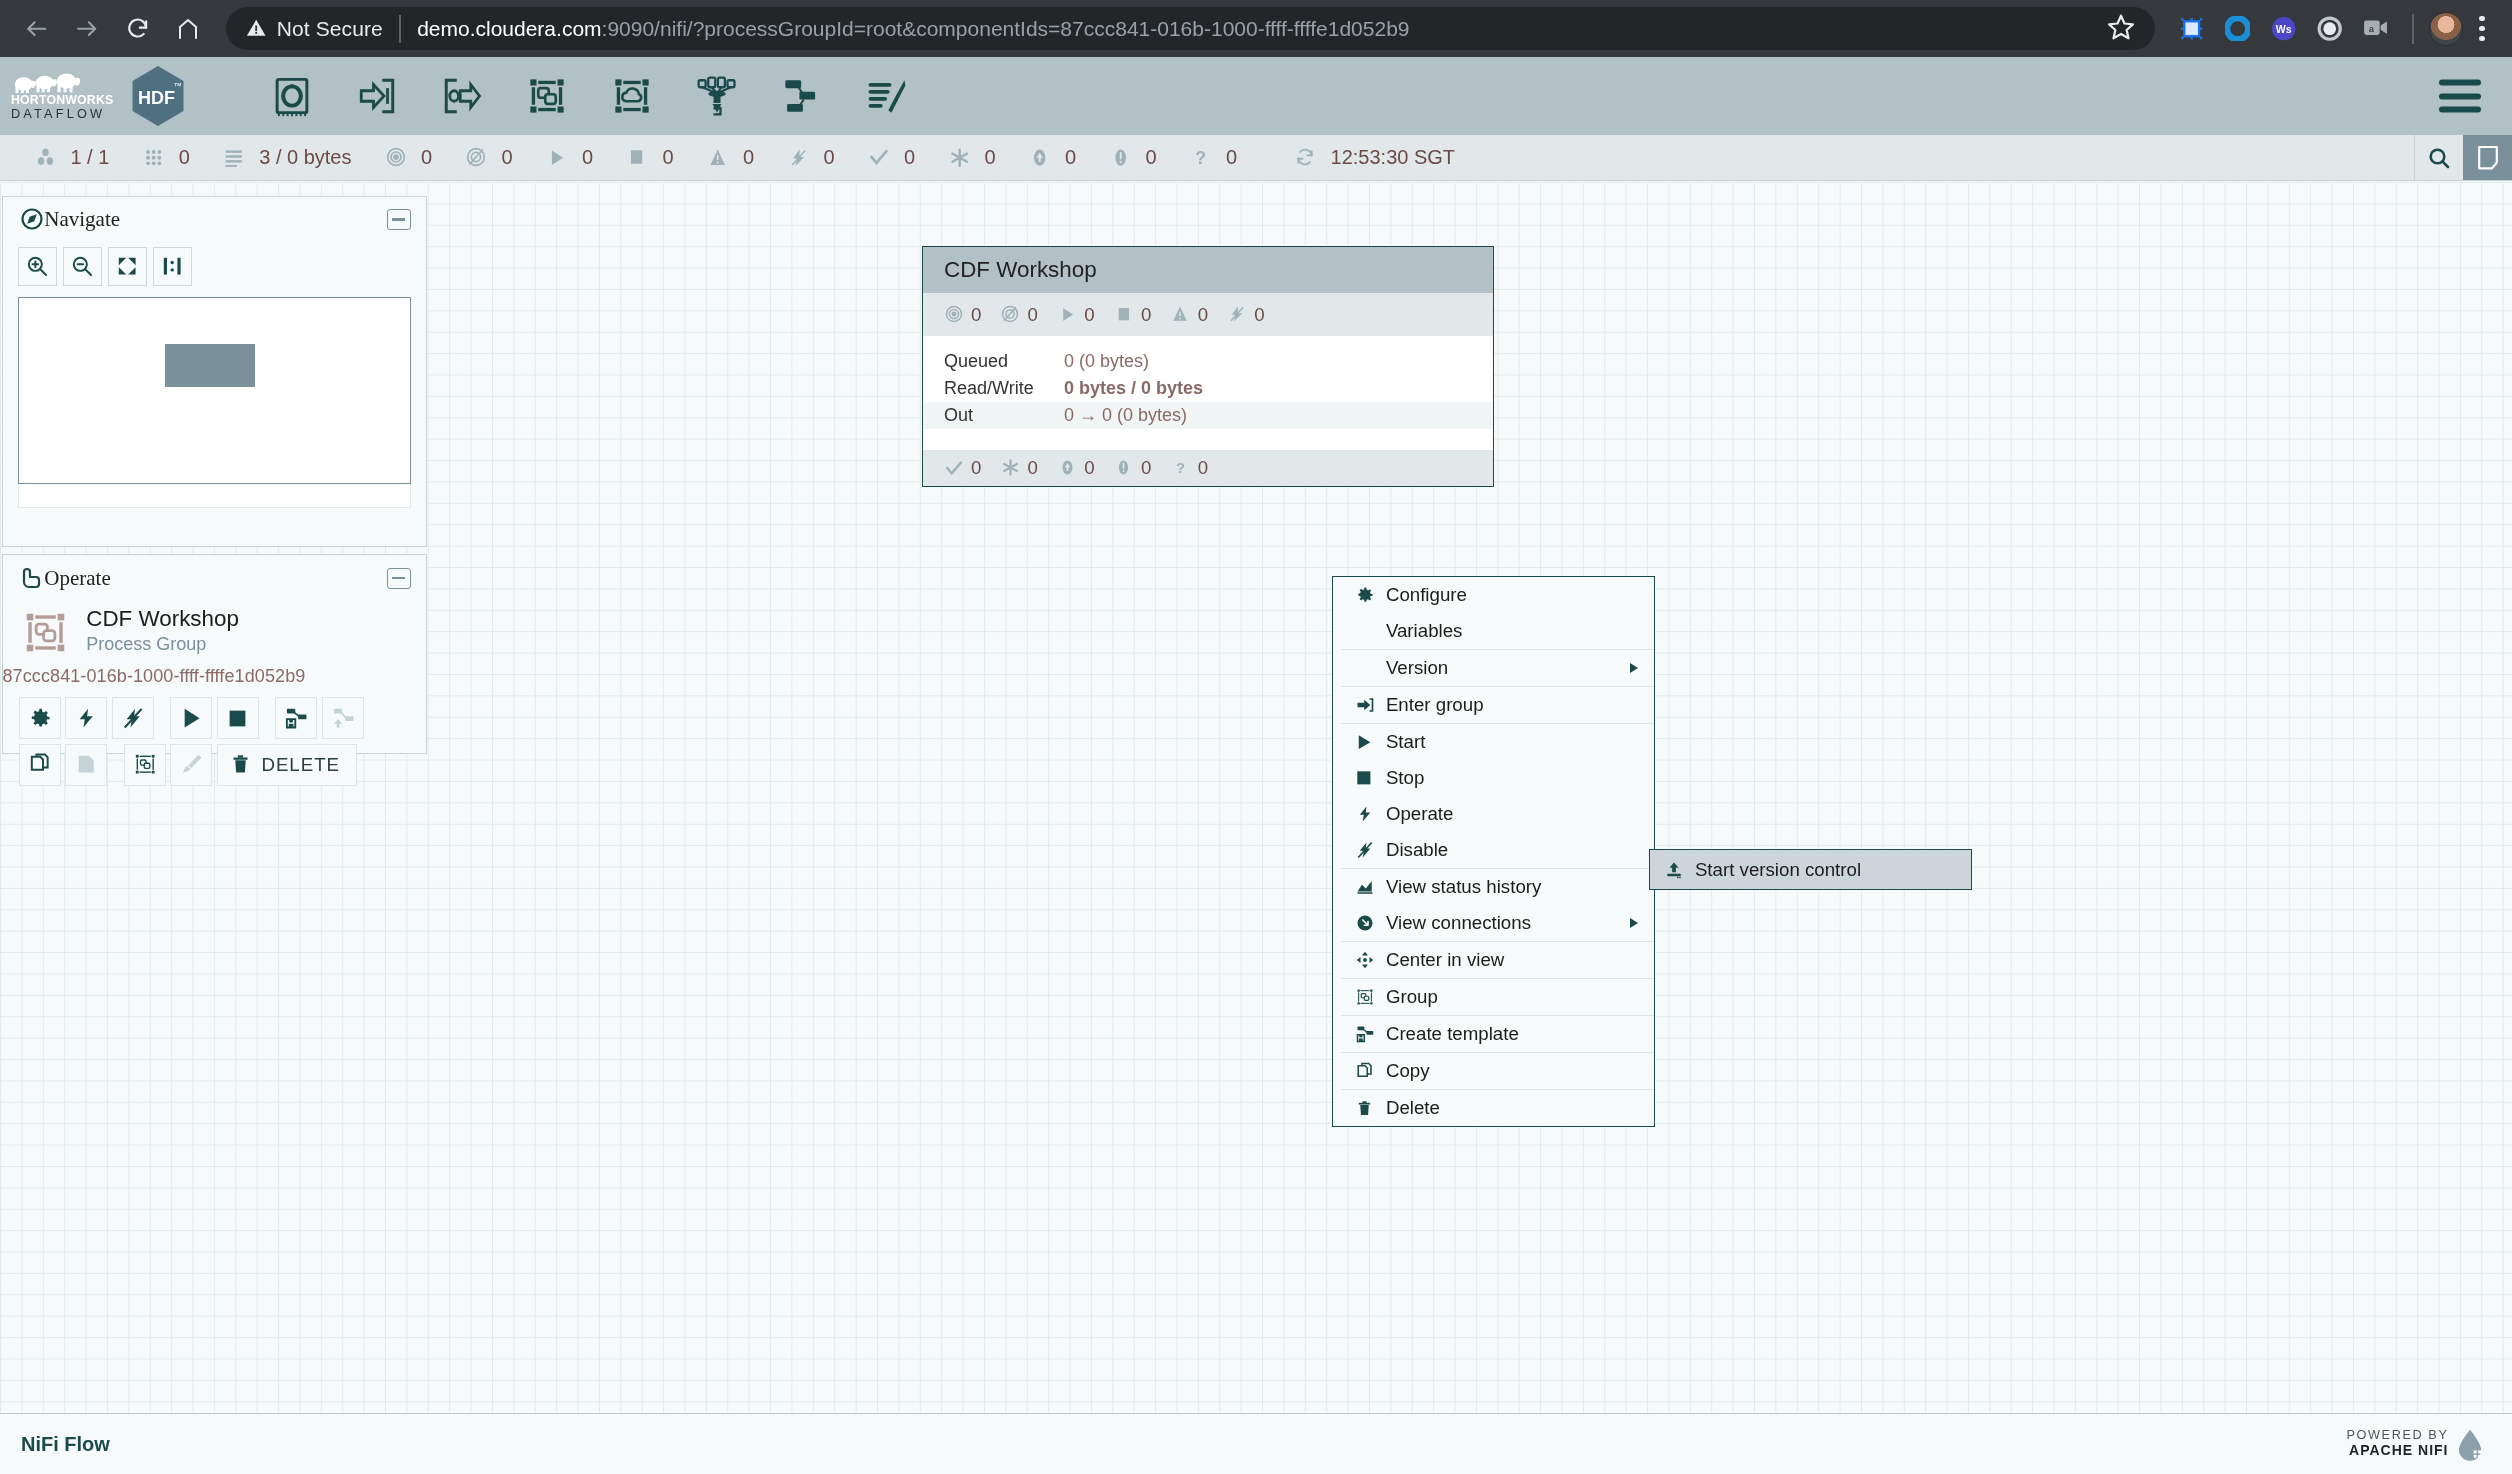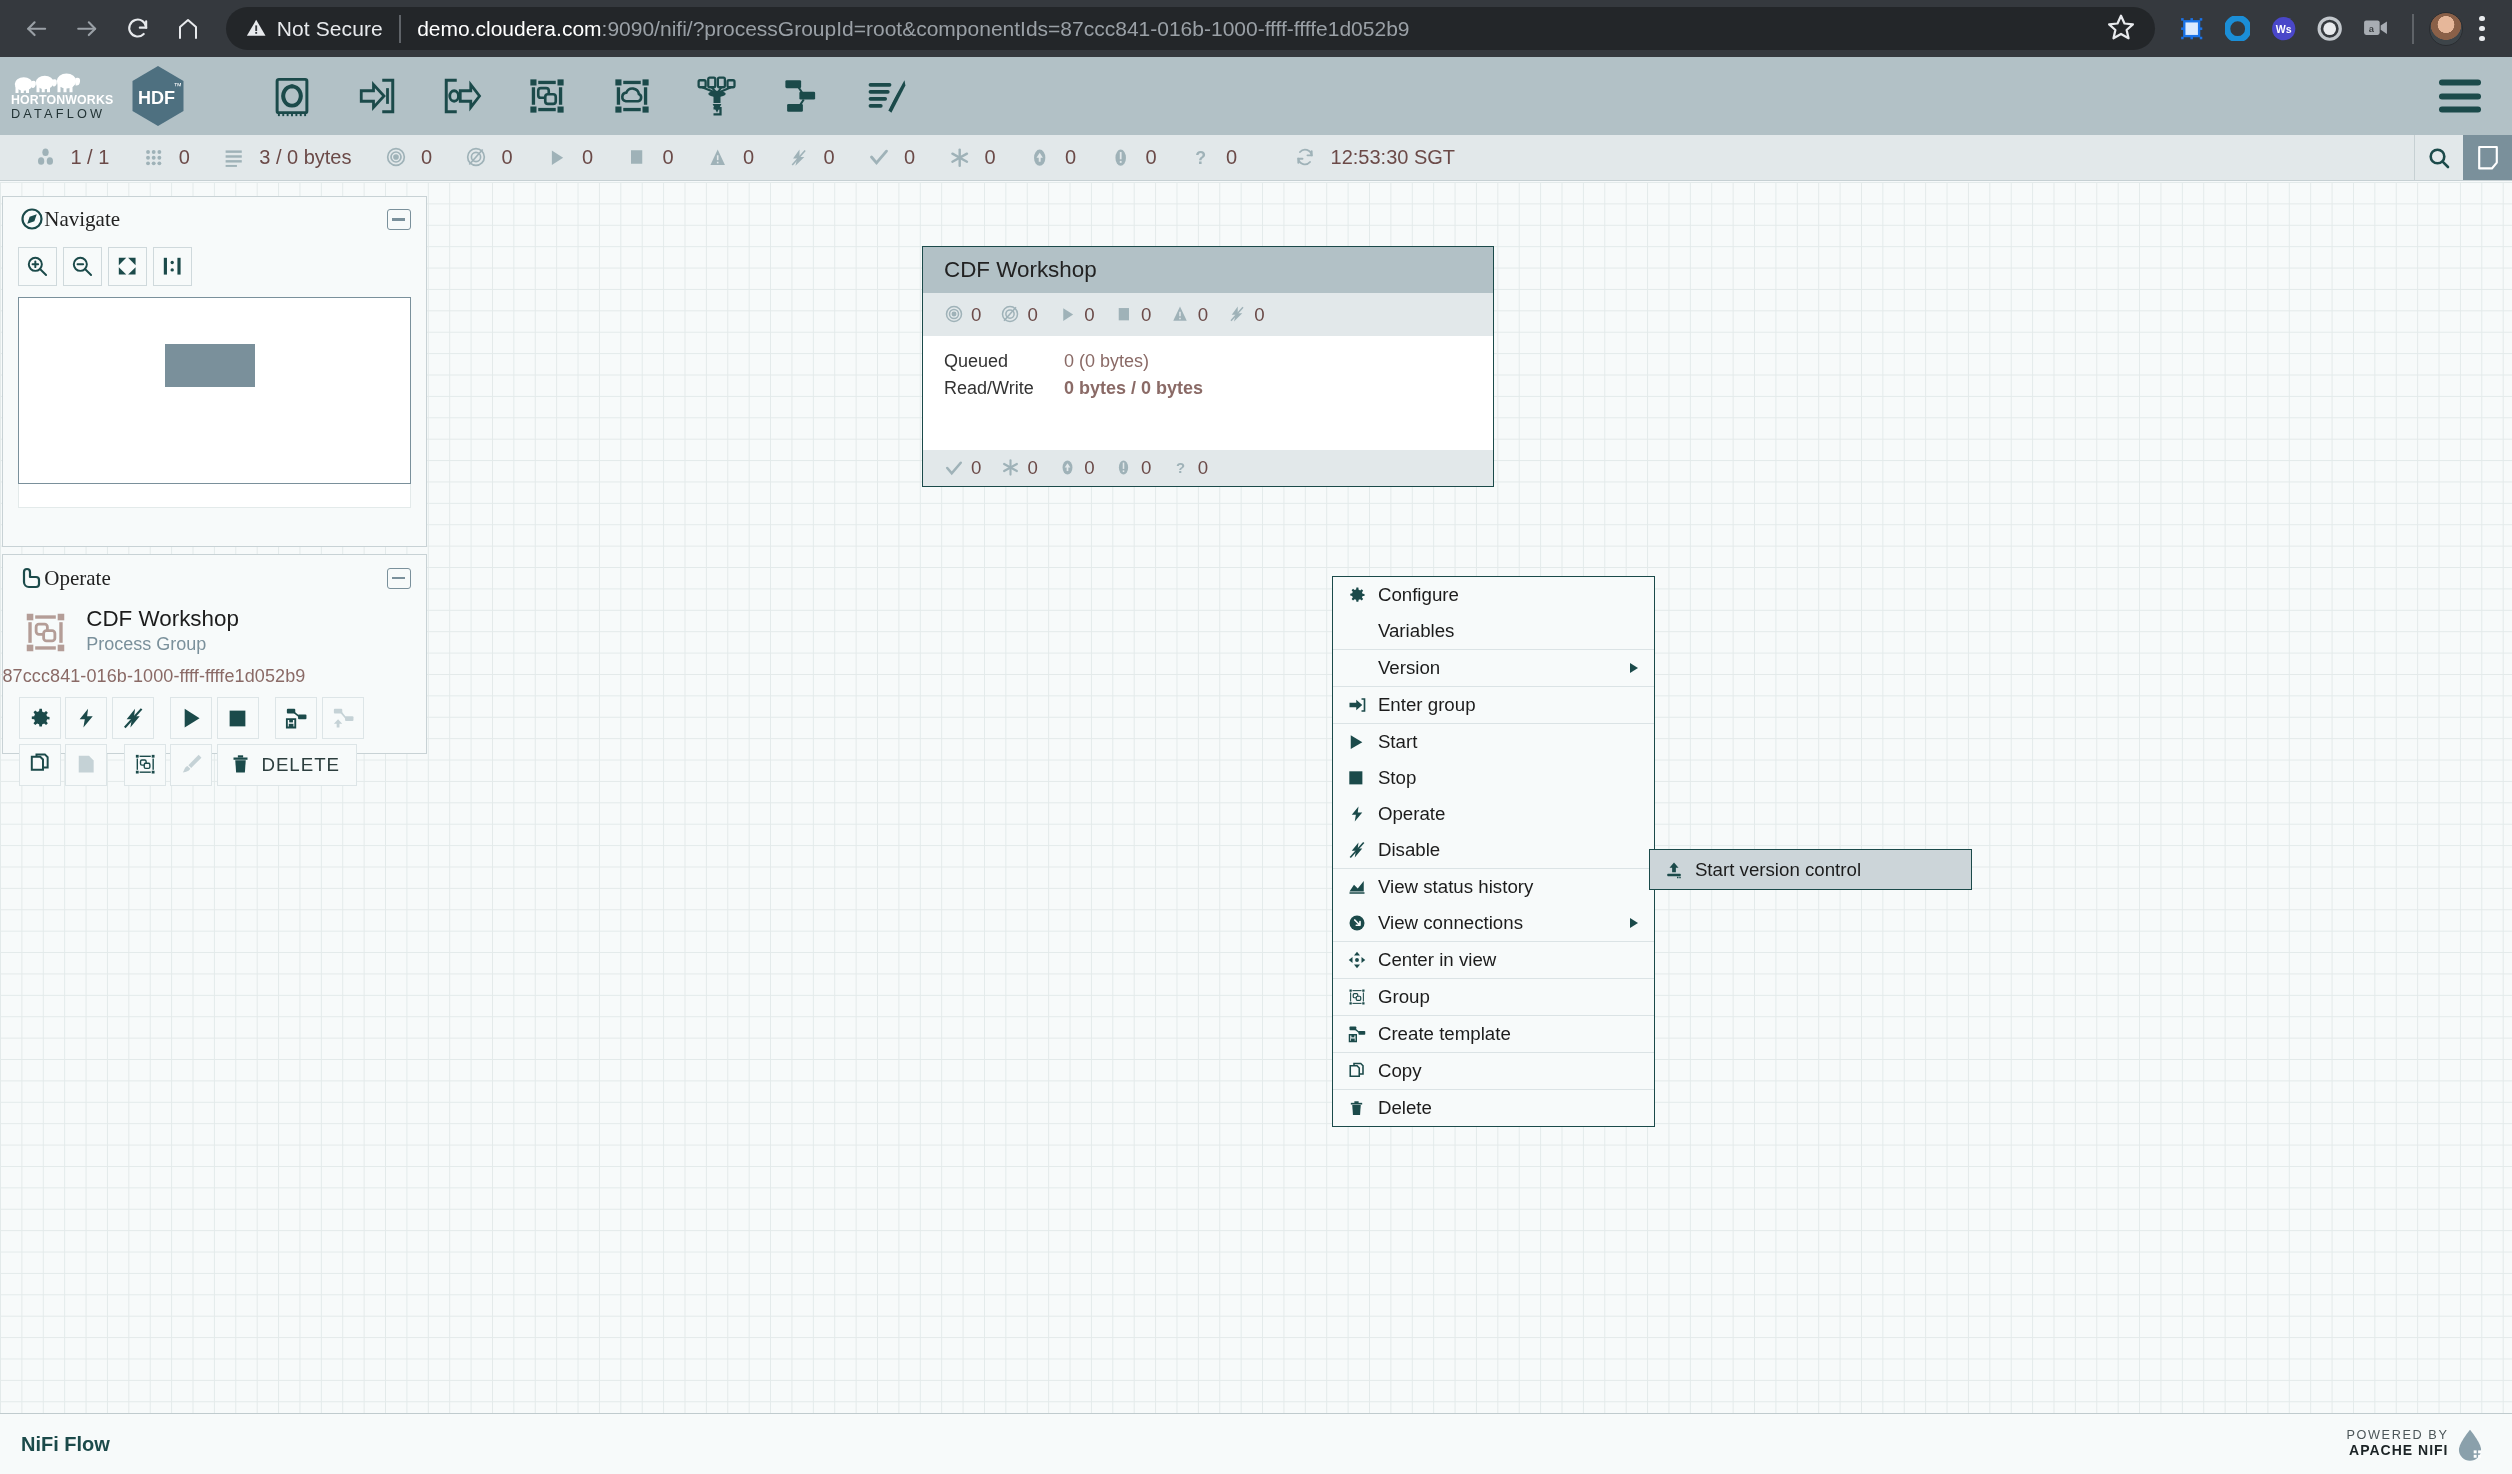--- a/index.html
+++ b/index.html
@@ -249,20 +249,21 @@
   }
 
   
   #context-menu {
     position: absolute;
     left: 1332px; top: 394px;
     width: 323px;
     background: #f7fafa;
     border: 1.5px solid #1b4a4a;
     z-index: 40;
+    padding-left: 8px;
   }
   .cm-group { border-bottom: 0.7px solid #dbe3e5; }
   .cm-group:last-child { border-bottom: none; }
   .cm-item {
     height: 36px;
     display: flex; align-items: center;
     padding-left: 15px;
     font-size: 18.7px; color: #1c1c1c;
     position: relative;
   }
@@ -970,20 +971,24 @@
 
     <div id="pg-stats">
       <div class="pg-stat-row">
         <span class="pg-lbl">Queued</span>
         <span class="pg-val">0 (0 bytes)</span>
       </div>
       <div class="pg-stat-row">
         <span class="pg-lbl">Read/Write</span>
         <span class="pg-val" style="font-weight:bold">0 bytes / 0 bytes</span>
       </div>
+      <div class="pg-stat-row alt">
+        <span class="pg-lbl">Out</span>
+        <span class="pg-val">0 → 0 (0 bytes)</span>
+      </div>
     </div>
 
     <div id="pg-counts-bottom">
       <span class="pgc">
         <span class="ci">
             <svg width="18" height="18" viewBox="0 0 24 24" fill="none" stroke="currentColor" stroke-width="3.4" stroke-linecap="round">
               <polyline points="3,12 9,19 21,5"></polyline>
             </svg>
           </span>
         <span class="cv">0</span>

